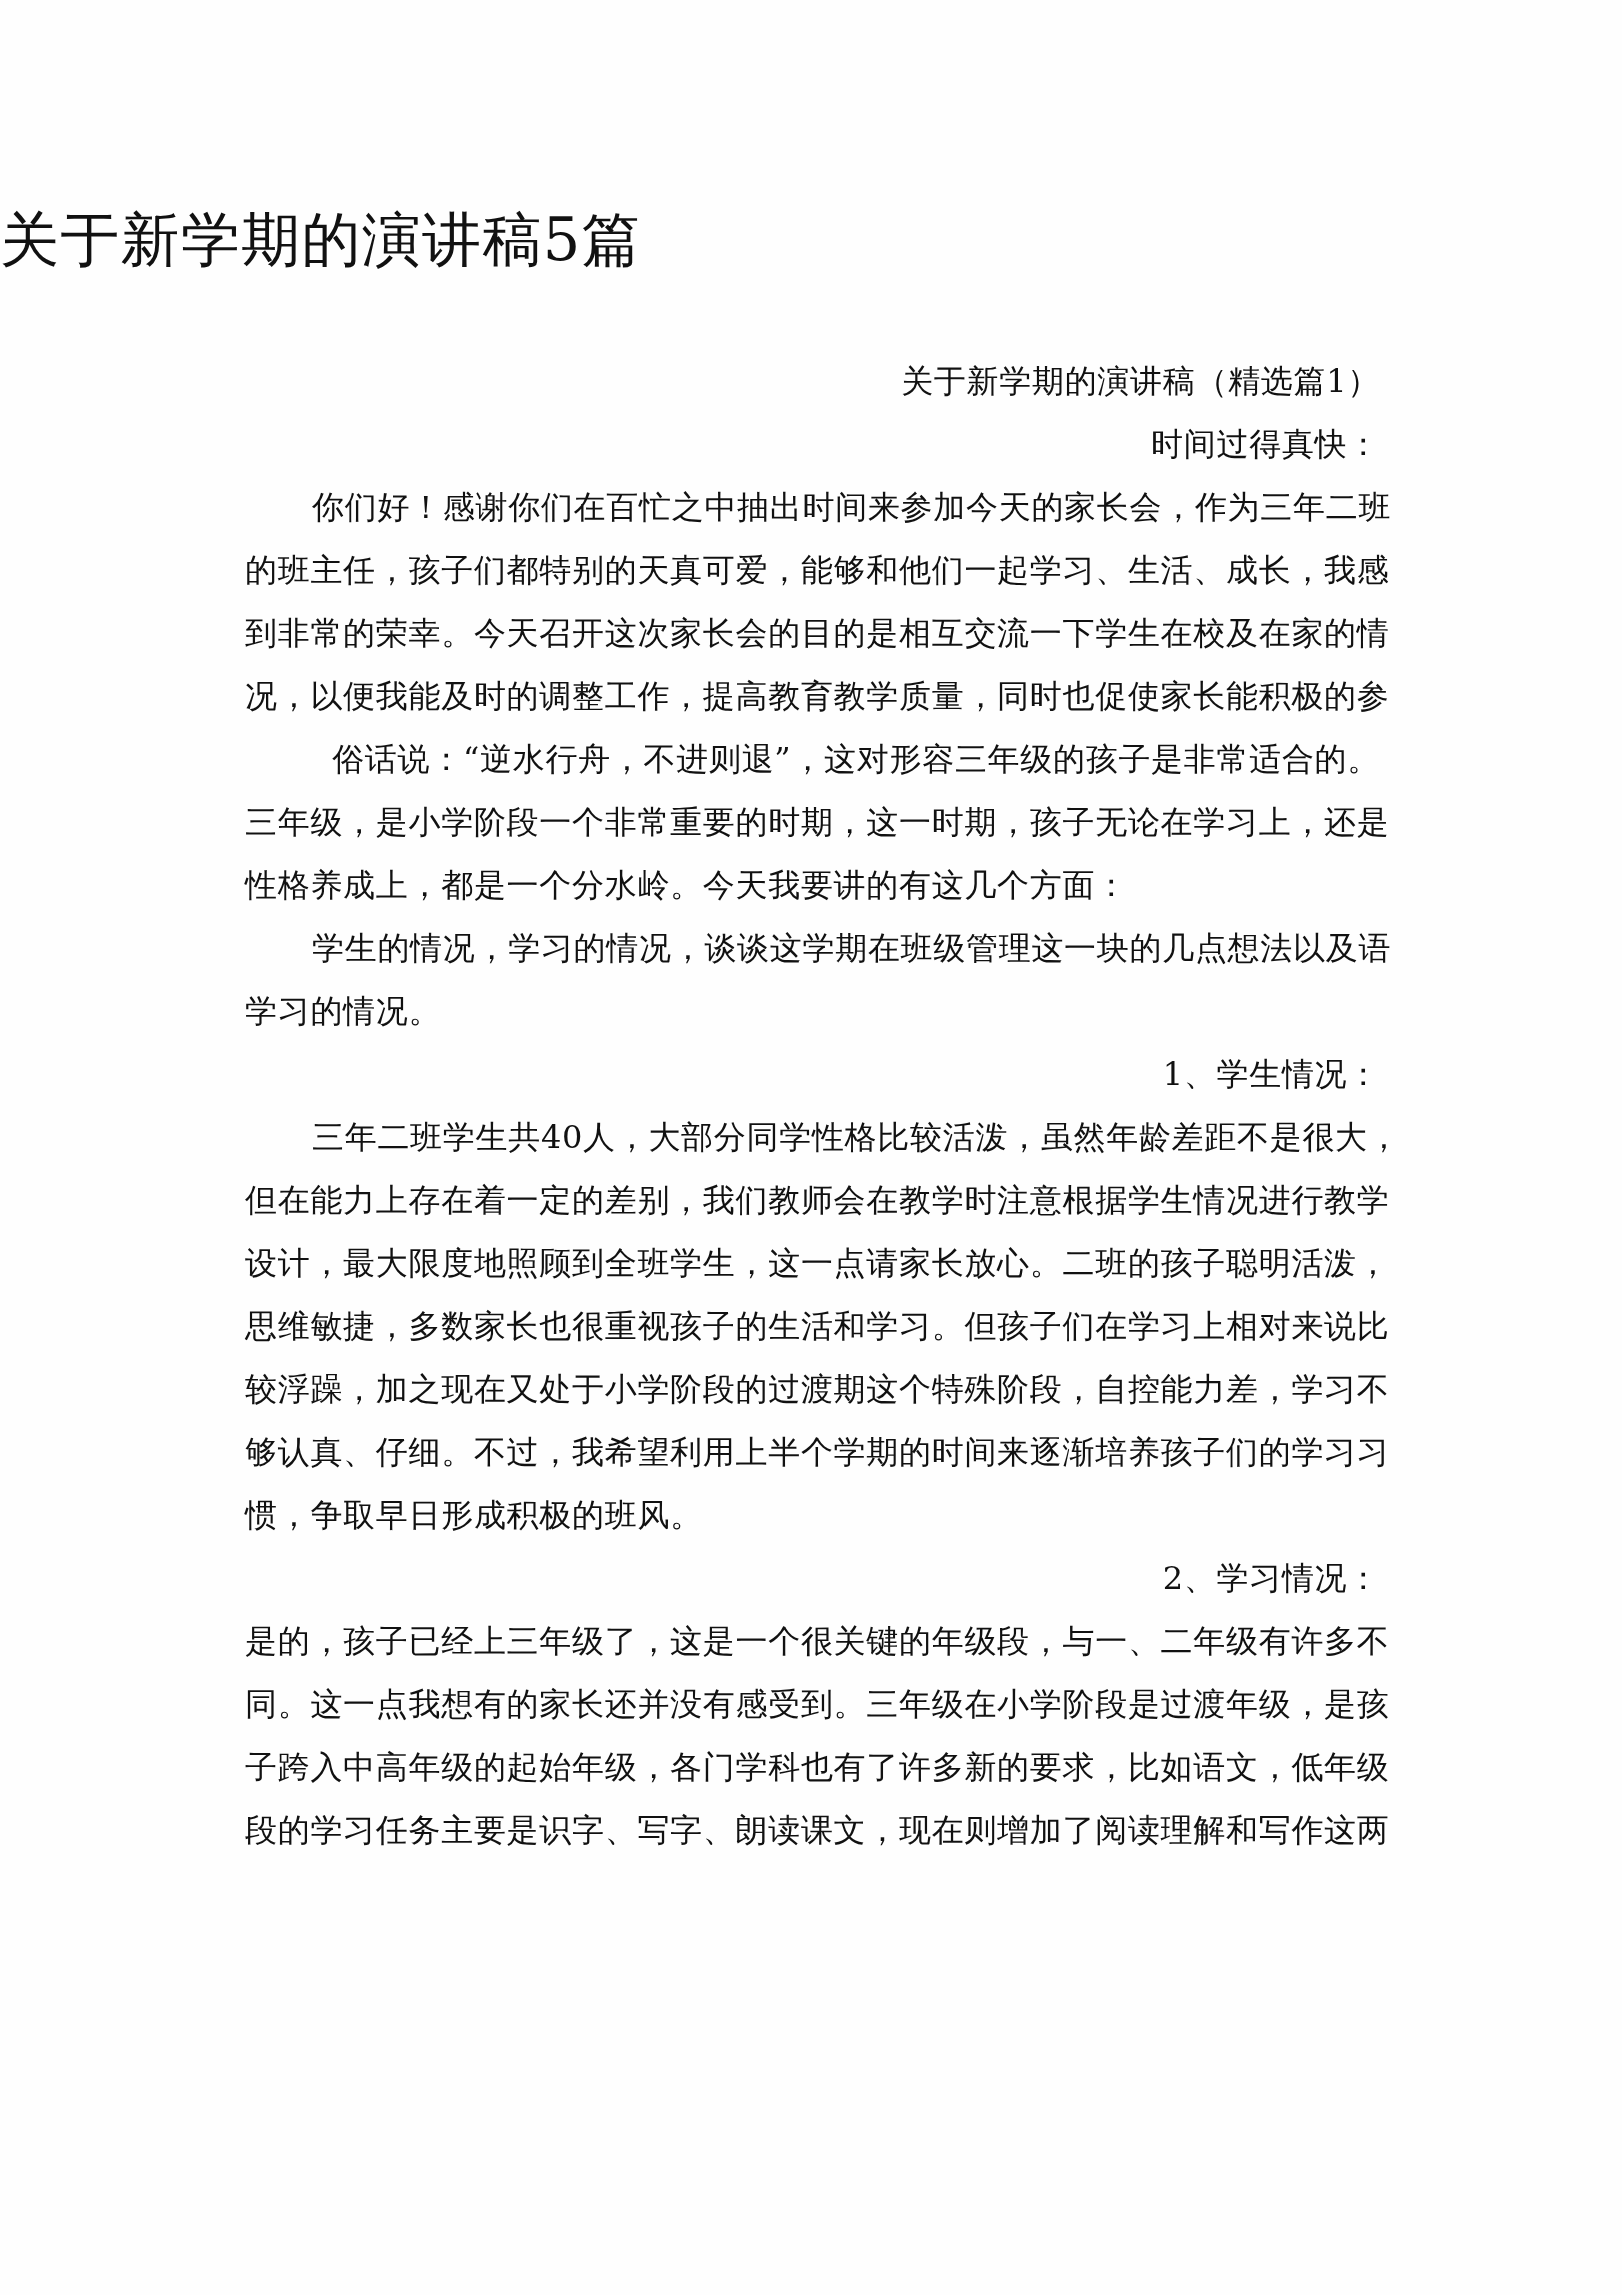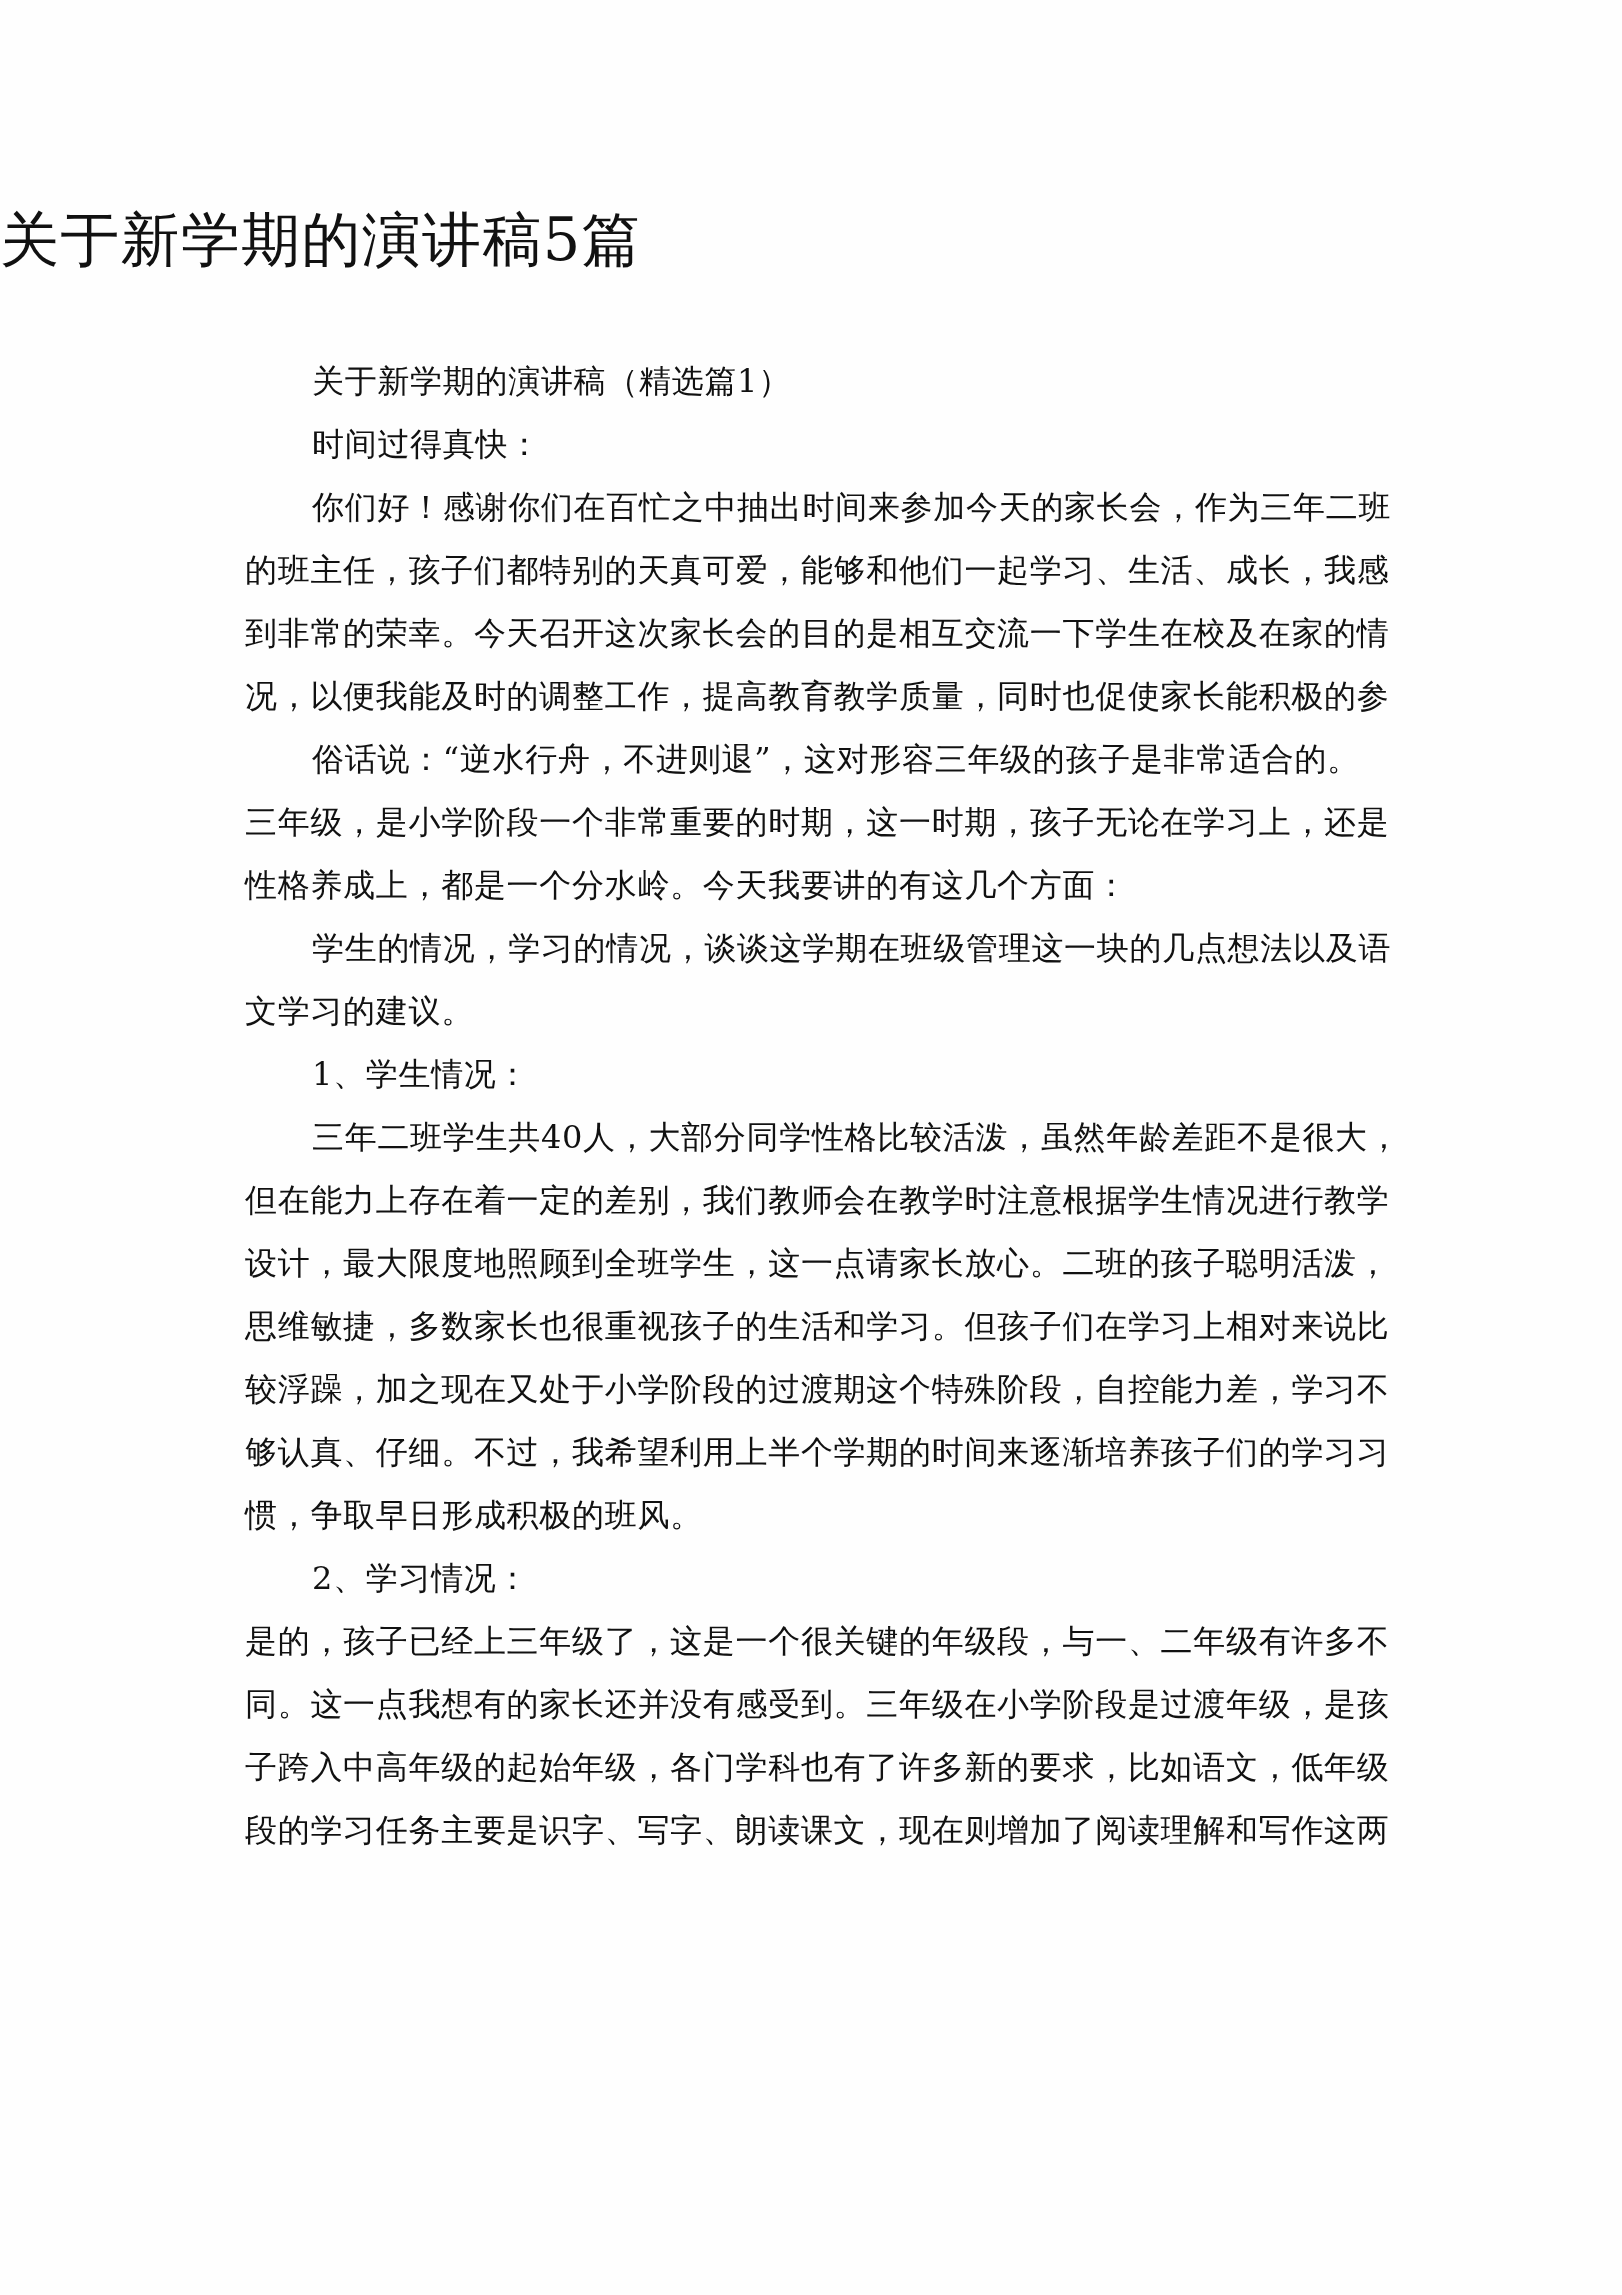--- a/index.html
+++ b/index.html
@@ -42,40 +42,41 @@
   }
   .line {
     height: 63px;
     line-height: 63px;
     font-size: 32px;
     white-space: nowrap;
     letter-spacing: 0.7px;
   }
   .line.indent {
     padding-left: 67px;
+    text-align: right;
   }
 </style>
 </head>
 <body>
 
 <div class="page">
   <div class="doc-title">关于新学期的演讲稿5篇</div>
 
   <div class="body-text">
     <div class="line indent">关于新学期的演讲稿（精选篇1）</div>
     <div class="line indent">时间过得真快：</div>
     <div class="line indent">你们好！感谢你们在百忙之中抽出时间来参加今天的家长会，作为三年二班</div>
     <div class="line">的班主任，孩子们都特别的天真可爱，能够和他们一起学习、生活、成长，我感</div>
     <div class="line">到非常的荣幸。今天召开这次家长会的目的是相互交流一下学生在校及在家的情</div>
     <div class="line">况，以便我能及时的调整工作，提高教育教学质量，同时也促使家长能积极的参</div>
     <div class="line indent">俗话说：“逆水行舟，不进则退”，这对形容三年级的孩子是非常适合的。</div>
     <div class="line">三年级，是小学阶段一个非常重要的时期，这一时期，孩子无论在学习上，还是</div>
     <div class="line">性格养成上，都是一个分水岭。今天我要讲的有这几个方面：</div>
     <div class="line indent">学生的情况，学习的情况，谈谈这学期在班级管理这一块的几点想法以及语</div>
-    <div class="line">文学习的建议。</div>
+    <div class="line">学习的情况。</div>
     <div class="line indent">1、学生情况：</div>
     <div class="line indent">三年二班学生共40人，大部分同学性格比较活泼，虽然年龄差距不是很大，</div>
     <div class="line">但在能力上存在着一定的差别，我们教师会在教学时注意根据学生情况进行教学</div>
     <div class="line">设计，最大限度地照顾到全班学生，这一点请家长放心。二班的孩子聪明活泼，</div>
     <div class="line">思维敏捷，多数家长也很重视孩子的生活和学习。但孩子们在学习上相对来说比</div>
     <div class="line">较浮躁，加之现在又处于小学阶段的过渡期这个特殊阶段，自控能力差，学习不</div>
     <div class="line">够认真、仔细。不过，我希望利用上半个学期的时间来逐渐培养孩子们的学习习</div>
     <div class="line">惯，争取早日形成积极的班风。</div>
     <div class="line indent">2、学习情况：</div>
     <div class="line">是的，孩子已经上三年级了，这是一个很关键的年级段，与一、二年级有许多不</div>

